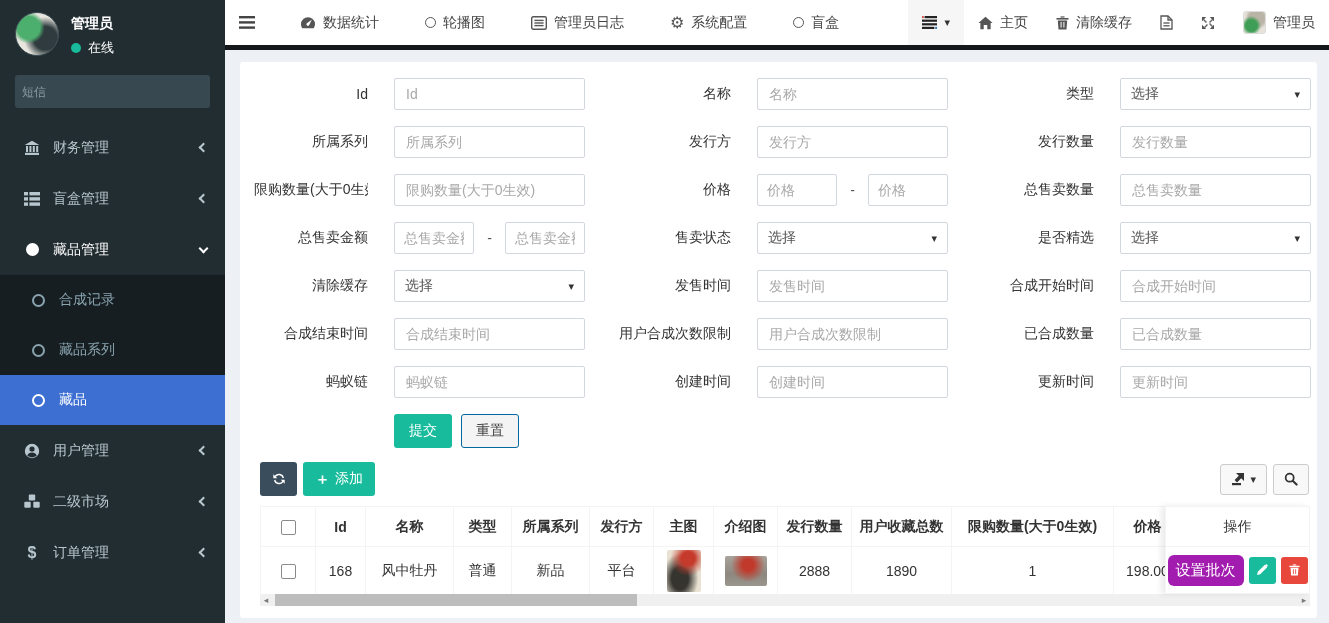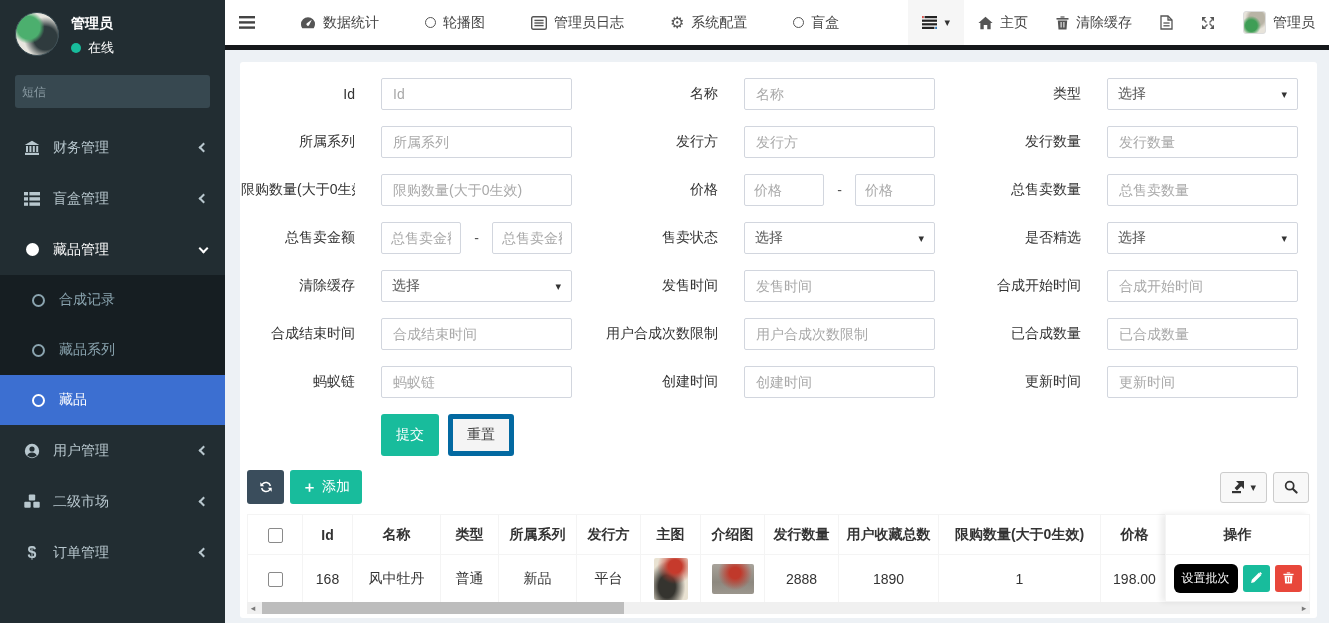--- a/index.html
+++ b/index.html
@@ -48,39 +48,39 @@
   .nav-right { margin-left:auto; display:flex; align-items:stretch; }
   .nav-ibtn { display:flex; align-items:center; justify-content:center; padding:0 14px; cursor:pointer; color:#444; gap:7px; }
   .nav-ibtn.gray { background:#f6f6f6; }
   .caret { font-size:11px; color:#333; }
   .mini-avatar { width:23px; height:23px; border-radius:3px; background:
       radial-gradient(circle at 35% 65%, #3e9e55 0 30%, transparent 50%),
       radial-gradient(circle at 60% 30%, #b9b4a6 0 40%, transparent 60%), #e7e3da; border:1px solid #ddd; }
   .dark-strip { height:5px; background:#15181b; }
 
   .content { flex:1; padding:12px 12px 0 15px; background:#edf1f5; }
-  .card { background:#fff; border-radius:3px; width:100%; height:556px; overflow:hidden; }
+  .card { background:#fff; border-radius:3px; width:100%; height:556px; overflow:hidden;padding-left:13px; }
 
   
   .fgrid { display:grid; grid-template-columns:140px 191px 172px 191px 172px 191px; row-gap:16px; padding:16px 0 0 1px; align-items:center; }
   .f-label { text-align:right; padding-right:26px; overflow:hidden; white-space:nowrap; color:#333; }
   .f-label .clip { display:inline-block; max-width:100%; overflow:hidden; white-space:nowrap; vertical-align:bottom; }
   .f-input, .f-select { height:32px; border:1px solid #d2d6de; border-radius:2px; background:#fff; width:191px; }
   input.f-input { padding:0 11px; font-size:14px; color:#555; outline:none; font-family:inherit; width:191px; }
   input.f-input::placeholder { color:#a9a9a9; }
   .f-select { display:flex; align-items:center; padding:0 10px; color:#555; cursor:pointer; }
   .f-select .sel-caret { margin-left:auto; color:#333; font-size:11px; }
   .f-range { display:flex; align-items:center; width:191px; justify-content:space-between; }
   .f-range input { width:80px; height:32px; border:1px solid #d2d6de; border-radius:2px; padding:0 9px; color:#555; outline:none; font-size:14px; font-family:inherit; }
   .f-range input::placeholder { color:#a9a9a9; }
   .f-range .sep { color:#555; padding:0 4px; }
   .f-actions { grid-column:2 / span 5; display:flex; gap:9px; }
   .btn { border:none; border-radius:3px; cursor:pointer; font-size:14px; font-family:inherit; }
   .btn-submit { background:#18bc9c; color:#fff; padding:7px 15px; }
-  .btn-reset { background:#f4f4f4; color:#444; padding:7px 14px; border:5px solid #0369a1; }
+  .btn-reset { background:#f4f4f4; color:#444; padding:7px 14px; border:1px solid #0369a1; }
 
   
   .tbl-toolbar { display:flex; align-items:center; margin:14px 8px 10px 7px; }
   .btn-refresh { width:37px; height:34px; background:#3a4d5c; color:#fff; display:flex; align-items:center; justify-content:center; border-radius:3px; margin-right:6px; }
   .btn-add { height:34px; background:#18bc9c; color:#fff; display:flex; align-items:center; gap:5px; padding:0 12px; border-radius:3px; font-size:14px; }
   .toolbar-right { margin-left:auto; display:flex; gap:6px; }
   .tool-btn { height:31px; background:#f8f8f8; border:1px solid #ccc; border-radius:3px; color:#333; display:flex; align-items:center; justify-content:center; gap:5px; padding:0 10px; cursor:pointer; }
 
   
   .tbl-wrap { position:relative; margin:0 7px; height:88px; }
@@ -90,23 +90,23 @@
   td { height:48px; color:#333; background:#fff; }
   .checkbox { width:15px; height:15px; border:1px solid #8a8a8a; border-radius:2px; background:#fff; display:inline-block; vertical-align:middle; cursor:pointer; }
   .thumb-main { width:34px; height:42px; margin:0 auto; border-radius:2px; background:
       radial-gradient(circle at 62% 20%, #c63a2c 0 17%, rgba(198,58,44,.45) 30%, transparent 45%),
       radial-gradient(ellipse at 38% 68%, #35342f 0 28%, transparent 62%),
       #e9e2d2; cursor:pointer; }
   .thumb-intro { width:42px; height:30px; margin:0 auto; border-radius:2px; background:
       radial-gradient(circle at 55% 30%, #c0392b 0 18%, transparent 55%),
       linear-gradient(180deg, #a8a39b 0%, #8d887f 60%, #9b968d 100%); cursor:pointer; }
   .ops-panel { position:absolute; top:0; right:0; width:145px; height:88px; background:#fff; box-shadow:-4px 0 6px rgba(0,0,0,.08); border:1px solid #f4f4f4; display:flex; flex-direction:column; z-index:2; }
-  .ops-head { height:40px; display:flex; align-items:center; justify-content:center; font-weight:bold; border-bottom:1px solid #f4f4f4;text-align:center; }
+  .ops-head { height:40px; display:flex; align-items:center; justify-content:center; font-weight:normal; border-bottom:1px solid #f4f4f4;text-align:center; }
   .ops-body { flex:1; display:flex; align-items:center; justify-content:center; gap:5px; }
-  .btn-batch { background:#000000; color:#fff; font-size:12px; padding:6px 8px; border-radius:6px; }
+  .btn-batch { background:#a21caf; color:#fff; font-size:15px; padding:6px 8px; border-radius:6px; }
   .btn-sq { width:27px; height:27px; border-radius:3px; display:flex; align-items:center; justify-content:center; color:#fff; border:none; cursor:pointer; }
   .btn-edit { background:#18bc9c; }
   .btn-del { background:#e8473b; }
 
   
   .hscroll { margin:0 7px; height:12px; background:#f0f0f0; position:relative; }
   .hs-arrow { position:absolute; top:0; width:12px; height:12px; display:flex; align-items:center; justify-content:center; color:#7a7a7a; font-size:9px; cursor:pointer; }
   .hs-arrow.left { left:0; } .hs-arrow.right { right:0; }
   .hs-thumb { position:absolute; left:15px; top:0; width:362px; height:12px; background:#bdbdbd; cursor:grab; }
 

